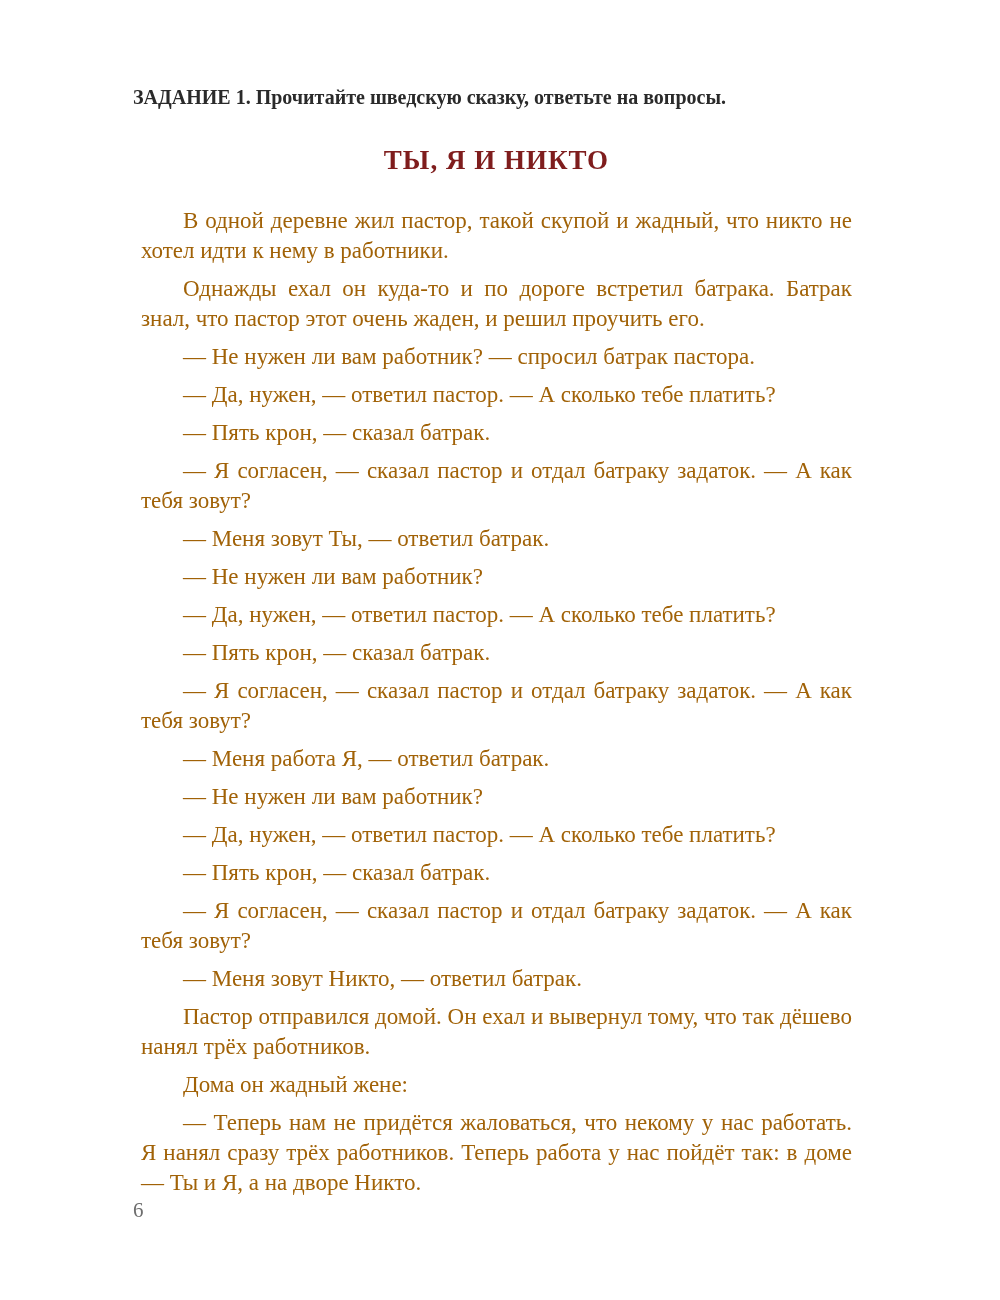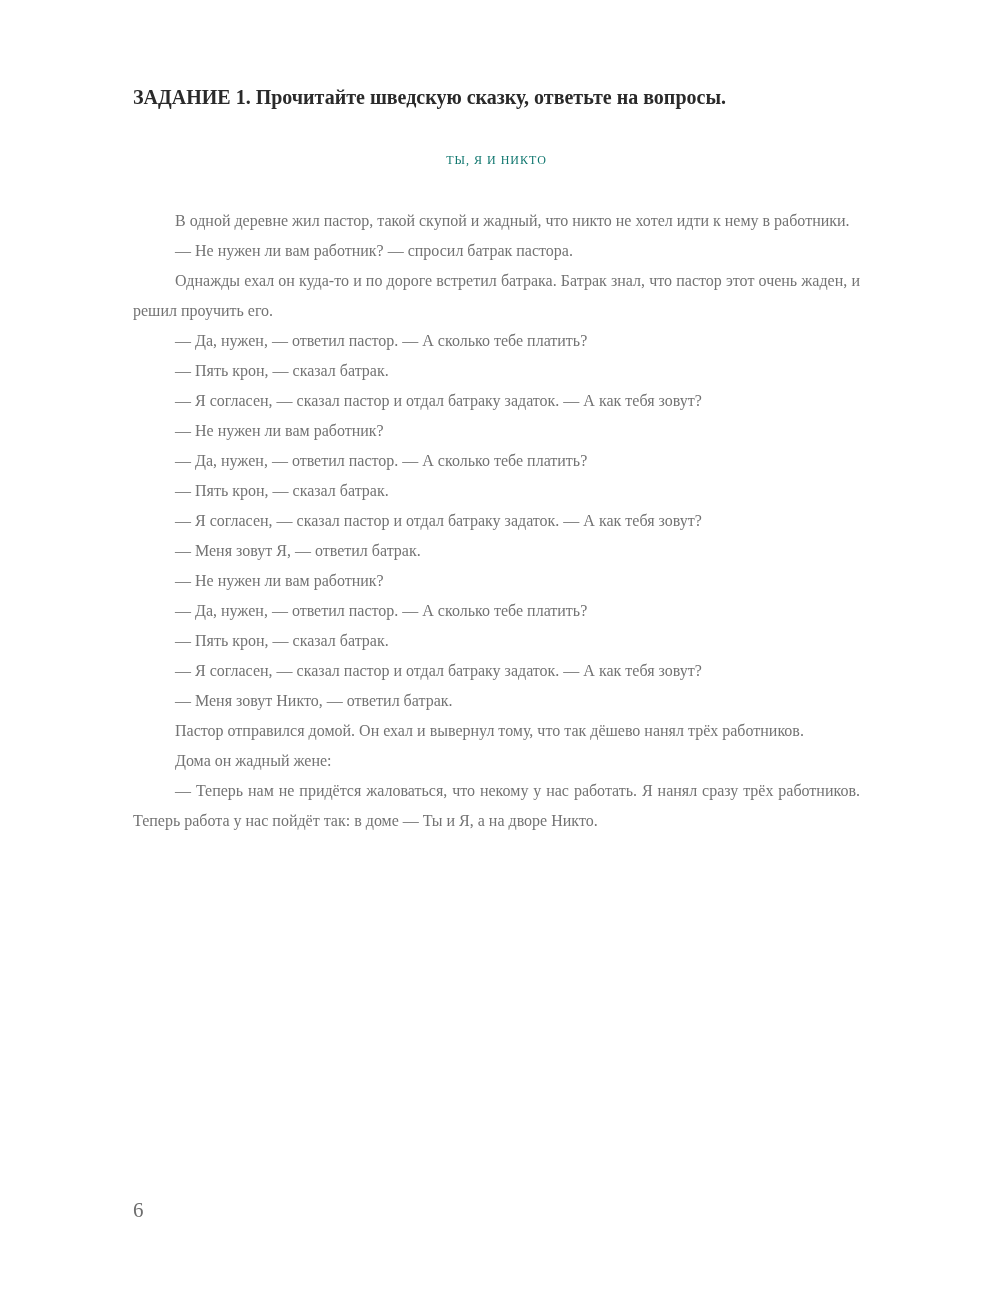--- a/index.html
+++ b/index.html
@@ -26,64 +26,65 @@
   .task-heading {
     margin: 0 0 0 0;
     font-size: 20px;
     line-height: 26px;
     font-weight: bold;
     color: #2a2a2a;
     text-align: left;
   }
   .story-title {
     margin: 38px 0 34px 0;
-    font-size: 12px;
+    font-size: 27px;
     line-height: 24px;
-    font-weight: normal;
+    font-weight: bold;
     letter-spacing: 1px;
-    color: #0f766e;
+    color: #7f1d1d;
     text-align: center;
   }
   .story-body p {
-    margin: 0;
-    font-size: 16px;
+    margin: 8px;
+    font-size: 23px;
     line-height: 30px;
     text-align: justify;
     text-indent: 42px;
-    color: #737373;
+    color: #a16207;
   }
   .page-number {
     position: absolute;
     left: 133px;
     top: 1198px;
     font-size: 21px;
     line-height: 24px;
     color: #6e6e6e;
     filter: blur(0.4px);
   }
 </style>
 </head>
 <body>
 
 <div class="scan-page">
   <div class="text-block">
     <h2 class="task-heading">ЗАДАНИЕ 1. Прочитайте шведскую сказку, ответьте на вопросы.</h2>
     <h3 class="story-title">ТЫ, Я И НИКТО</h3>
     <div class="story-body">
       <p>В одной деревне жил пастор, такой скупой и жадный, что никто не хотел идти к нему в работники.</p>
+      <p>Однажды ехал он куда-то и по дороге встретил батрака. Батрак знал, что пастор этот очень жаден, и решил проучить его.</p>
       <p>— Не нужен ли вам работник? — спросил батрак пастора.</p>
-      <p>Однажды ехал он куда-то и по дороге встретил батрака. Батрак знал, что пастор этот очень жаден, и решил проучить его.</p>
       <p>— Да, нужен, — ответил пастор. — А сколько тебе платить?</p>
       <p>— Пять крон, — сказал батрак.</p>
       <p>— Я согласен, — сказал пастор и отдал батраку задаток. — А как тебя зовут?</p>
+      <p>— Меня зовут Ты, — ответил батрак.</p>
       <p>— Не нужен ли вам работник?</p>
       <p>— Да, нужен, — ответил пастор. — А сколько тебе платить?</p>
       <p>— Пять крон, — сказал батрак.</p>
       <p>— Я согласен, — сказал пастор и отдал батраку задаток. — А как тебя зовут?</p>
-      <p>— Меня зовут Я, — ответил батрак.</p>
+      <p>— Меня работа Я, — ответил батрак.</p>
       <p>— Не нужен ли вам работник?</p>
       <p>— Да, нужен, — ответил пастор. — А сколько тебе платить?</p>
       <p>— Пять крон, — сказал батрак.</p>
       <p>— Я согласен, — сказал пастор и отдал батраку задаток. — А как тебя зовут?</p>
       <p>— Меня зовут Никто, — ответил батрак.</p>
       <p>Пастор отправился домой. Он ехал и вывернул тому, что так дёшево нанял трёх работников.</p>
       <p>Дома он жадный жене:</p>
       <p>— Теперь нам не придётся жаловаться, что некому у нас работать. Я нанял сразу трёх работников. Теперь работа у нас пойдёт так: в доме — Ты и Я, а на дворе Никто.</p>
     </div>
   </div>

